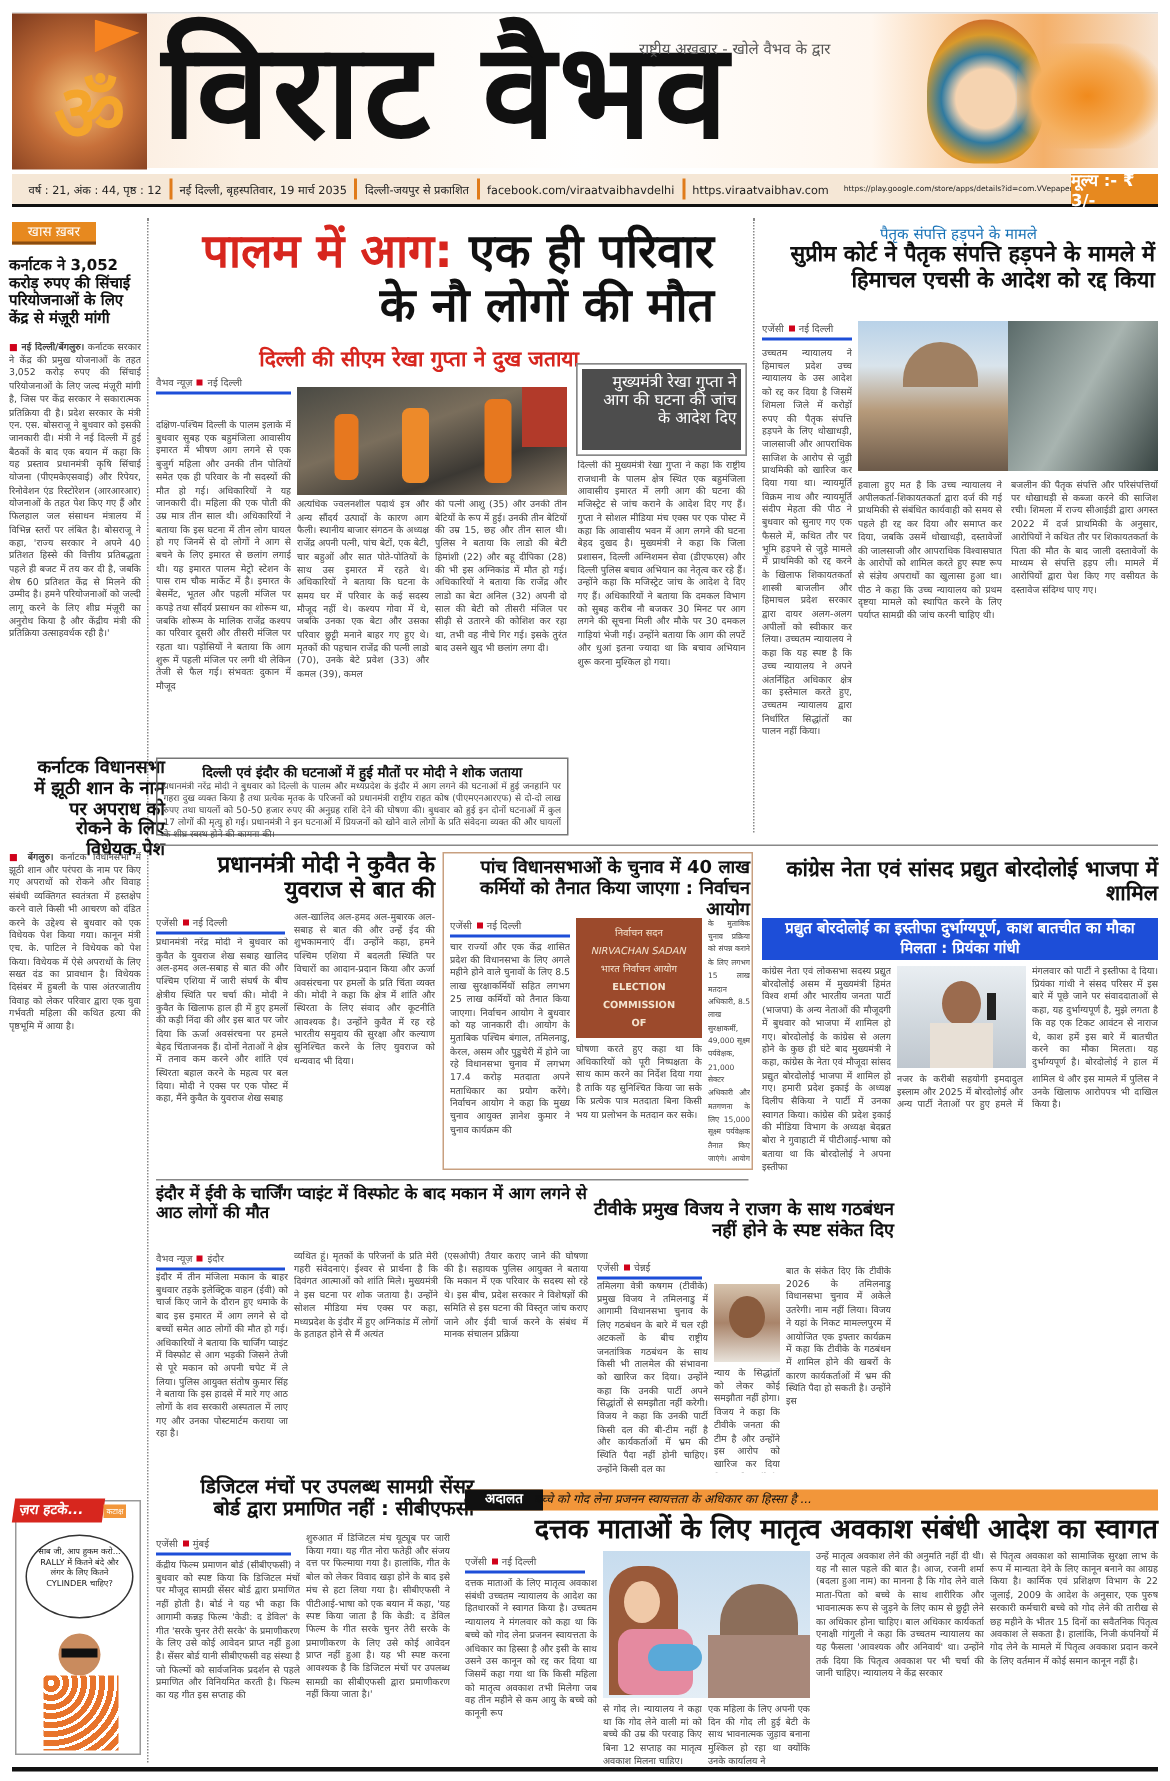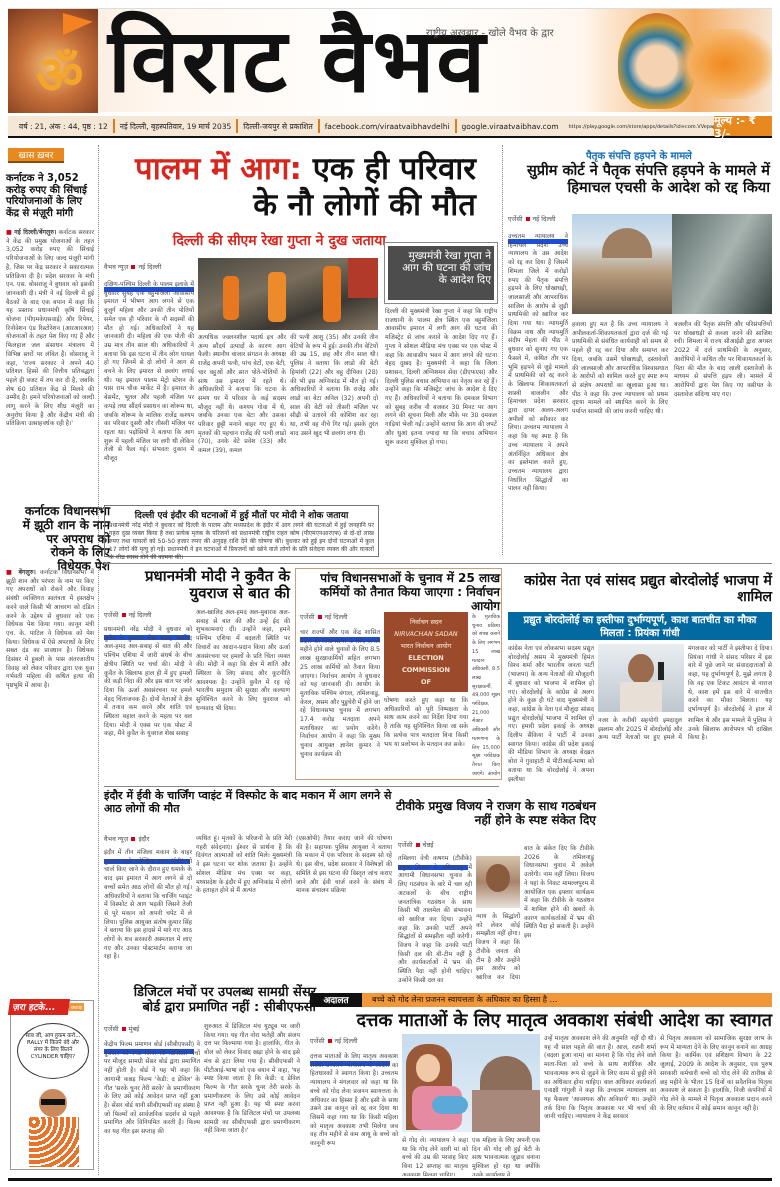--- a/index.html
+++ b/index.html
@@ -13,30 +13,30 @@
 .mast .goddess{position:absolute;left:610px;top:4px;width:78px;height:96px;border-radius:50% 50% 40% 40%;background:radial-gradient(circle at 50% 55%,#f5d3b0 0%,#f5d3b0 30%,#2f7aa0 45%,#d99a2b 65%,#c0392b 100%)}
 .mast .splash{position:absolute;left:670px;top:20px;width:94px;height:70px;background:radial-gradient(ellipse at center,#f08a1c 0%,#f5b060 55%,rgba(255,255,255,0) 80%)}
 .infobar{position:absolute;left:8px;top:116px;width:764px;height:22px;background:#f5e7d6;display:flex;align-items:center;font-size:7.5px;color:#222;padding-left:6px;border-bottom:2px solid #111}
 .infobar span{padding:0 5px;white-space:nowrap}
 .infobar .sep{width:2px;height:14px;background:#e07b1a;padding:0}
 .infobar .small{font-size:5px}
 .price{position:absolute;right:0;top:0;height:20px;width:58px;background:#e7891f;color:#fff;font-weight:bold;font-size:11px;display:flex;align-items:center;justify-content:center}
 .colrule{position:absolute;border-left:1px dotted #888}
 .hrule{position:absolute;height:1px;background:#888}
 .txt{font-size:6.2px;line-height:8.7px;color:#444;text-align:justify;overflow:hidden;position:absolute}
-.by{position:absolute;font-size:6.5px;color:#555;border-bottom:5px solid #1d4ed8;padding-bottom:16px}
+.by{position:absolute;font-size:6.5px;color:#555;border-bottom:2px solid #1d4ed8;padding-bottom:2px}
 .by .dot{display:inline-block;width:4px;height:4px;background:#d0021b;margin:0 3px;vertical-align:middle}
 .h{position:absolute;font-weight:bold;color:#111;text-align:right;line-height:1.15}
 .img{position:absolute;overflow:hidden}
 .khas{position:absolute;left:8px;top:148px;width:56px;height:15px;background:#e7891f;color:#fff;font-size:9px;text-align:center;line-height:15px;border-bottom:2px solid #8a4c10}
 .box{position:absolute;border:1px solid #777}
-.redbar{position:absolute;background:#0369a1;color:#fff;font-size:10px;font-weight:bold;text-align:center;line-height:13px}
+.redbar{position:absolute;background:#1d4ed8;color:#fff;font-size:10px;font-weight:bold;text-align:center;line-height:13px}
 .court{position:absolute;left:310px;top:993px;width:462px;height:14px;background:#f2963a}
 .court .lab{position:absolute;left:0;top:0;width:52px;height:14px;background:#111;color:#fff;font-size:9px;font-weight:bold;text-align:center;line-height:14px}
-.court .sub{position:absolute;left:62px;top:0;font-size:8px;color:#111;line-height:14px}
+.court .sub{position:absolute;left:46px;top:0;font-size:8px;color:#111;font-style:italic;line-height:14px}
 .bottomrule{position:absolute;left:8px;top:1178px;width:764px;height:3px;background:#111}
 </style>
 </head>
 <body>
 
 <div class="mast">
   <div class="deco-l"></div>
   <div class="flag"></div>
   <div class="om">ॐ</div>
   <div class="title">विराट वैभव</div>
@@ -47,21 +47,21 @@
 
 <div class="infobar">
   <span>वर्ष : 21, अंक : 44, पृष्ठ : 12</span>
   <span class="sep"></span>
   <span>नई दिल्ली, बृहस्पतिवार, 19 मार्च 2035</span>
   <span class="sep"></span>
   <span>दिल्ली-जयपुर से प्रकाशित</span>
   <span class="sep"></span>
   <span>facebook.com/viraatvaibhavdelhi</span>
   <span class="sep"></span>
-  <span>google.viraatvaibhav.com</span>
+  <span>https.viraatvaibhav.com</span>
   <span class="small">https://play.google.com/store/apps/details?id=com.VVepaper</span>
   <div class="price">मूल्य :- ₹ 3/-</div>
 </div>
 
 <div class="colrule" style="left:98px;top:145px;height:1030px"></div>
 
 <div class="khas">खास ख़बर</div>
 <div class="h" style="left:6px;top:172px;width:88px;font-size:10px;text-align:left;color:#111">कर्नाटक ने 3,052 करोड़ रुपए की सिंचाई परियोजनाओं के लिए केंद्र से मंज़ूरी मांगी</div>
 <div class="txt" style="left:6px;top:228px;width:88px;height:274px;text-indent:0"><span style="color:#d0021b">■ </span><b>नई दिल्ली/बेंगलुरु।</b> <span>कर्नाटक सरकार ने केंद्र की प्रमुख योजनाओं के तहत 3,052 करोड़ रुपए की सिंचाई परियोजनाओं के लिए जल्द मंज़ूरी मांगी है, जिस पर केंद्र सरकार ने सकारात्मक प्रतिक्रिया दी है। प्रदेश सरकार के मंत्री एन. एस. बोसराजू ने बुधवार को इसकी जानकारी दी। मंत्री ने नई दिल्ली में हुई बैठकों के बाद एक बयान में कहा कि यह प्रस्ताव प्रधानमंत्री कृषि सिंचाई योजना (पीएमकेएसवाई) और रिपेयर, रिनोवेशन एंड रिस्टोरेशन (आरआरआर) योजनाओं के तहत पेश किए गए हैं और फिलहाल जल संसाधन मंत्रालय में विभिन्न स्तरों पर लंबित है। बोसराजू ने कहा, 'राज्य सरकार ने अपने 40 प्रतिशत हिस्से की वित्तीय प्रतिबद्धता पहले ही बजट में तय कर दी है, जबकि शेष 60 प्रतिशत केंद्र से मिलने की उम्मीद है। हमने परियोजनाओं को जल्दी लागू करने के लिए शीघ्र मंज़ूरी का अनुरोध किया है और केंद्रीय मंत्री की प्रतिक्रिया उत्साहवर्धक रही है।'</span></div>
 <div class="h" style="left:22px;top:505px;width:88px;font-size:12px;text-align:right">कर्नाटक विधानसभा में झूठी शान के नाम पर अपराध को रोकने के लिए विधेयक पेश</div>
@@ -71,60 +71,60 @@
   <div style="position:absolute;left:-2px;top:-2px;width:60px;height:16px;background:#d7261e;color:#fff;font-size:9px;font-weight:bold;line-height:16px;padding-left:4px;transform:skewX(-8deg)">ज़रा हटके...</div>
   <div style="position:absolute;left:58px;top:2px;font-size:5px;color:#fff;background:#f2963a;padding:1px 2px">कटाक्ष</div>
   <div style="position:absolute;left:6px;top:22px;width:72px;height:56px;border:1px solid #333;border-radius:50%;font-size:5.5px;line-height:7px;text-align:center;padding:8px 6px;background:#fff">साब जी, आप हुकम करो... RALLY में कितने बंदे और लंगर के लिए कितने CYLINDER चाहिए?</div>
   <div style="position:absolute;left:28px;top:88px;width:28px;height:28px;border-radius:50%;background:#c98b5e"></div>
   <div style="position:absolute;left:30px;top:98px;width:24px;height:6px;background:#111"></div>
   <div style="position:absolute;left:18px;top:116px;width:50px;height:50px;background:repeating-radial-gradient(circle at 5px 5px,#fff 0 2px,#e8732a 2px 6px)"></div>
 </div>
 
 <div class="h" style="left:106px;top:150px;width:370px;font-size:31px;line-height:36px"><span style="color:#d7261e">पालम में आग:</span> <span>एक ही परिवार के नौ लोगों की मौत</span></div>
 <div class="h" style="left:106px;top:232px;width:280px;font-size:14px;color:#d7261e">दिल्ली की सीएम रेखा गुप्ता ने दुख जताया</div>
-<div class="by" style="left:104px;top:262px;width:90px"><span>वैभव न्यूज़</span><span class="dot"></span><span>नई दिल्ली</span></div>
+<div class="by" style="left:104px;top:250px;width:90px"><span>वैभव न्यूज़</span><span class="dot"></span><span>नई दिल्ली</span></div>
 <div class="img" style="left:198px;top:258px;width:180px;height:72px;background:linear-gradient(160deg,#4a4a44 0%,#7a6e5c 40%,#3b3833 70%,#8a7a66 100%)">
   <div style="position:absolute;left:25px;top:18px;width:16px;height:44px;background:#e7781f;border-radius:5px"></div>
   <div style="position:absolute;left:70px;top:14px;width:18px;height:50px;background:#ed8a2a;border-radius:5px"></div>
   <div style="position:absolute;left:125px;top:8px;width:18px;height:56px;background:#e7781f;border-radius:5px"></div>
   <div style="position:absolute;left:150px;top:0;width:30px;height:40px;background:#b23a2a"></div>
 </div>
 <div class="txt" style="left:104px;top:280px;width:90px;height:222px">दक्षिण-पश्चिम दिल्ली के पालम इलाके में बुधवार सुबह एक बहुमंजिला आवासीय इमारत में भीषण आग लगने से एक बुजुर्ग महिला और उनकी तीन पोतियों समेत एक ही परिवार के नौ सदस्यों की मौत हो गई। अधिकारियों ने यह जानकारी दी। महिला की एक पोती की उम्र मात्र तीन साल थी। अधिकारियों ने बताया कि इस घटना में तीन लोग घायल हो गए जिनमें से दो लोगों ने आग से बचने के लिए इमारत से छलांग लगाई थी। यह इमारत पालम मेट्रो स्टेशन के पास राम चौक मार्केट में है। इमारत के बेसमेंट, भूतल और पहली मंजिल पर कपड़े तथा सौंदर्य प्रसाधन का शोरूम था, जबकि शोरूम के मालिक राजेंद्र कश्यप का परिवार दूसरी और तीसरी मंजिल पर रहता था। पड़ोसियों ने बताया कि आग शुरू में पहली मंजिल पर लगी थी लेकिन तेजी से फैल गई। संभवतः दुकान में मौजूद</div>
 <div class="txt" style="left:198px;top:333px;width:88px;height:170px">अत्यधिक ज्वलनशील पदार्थ इत्र और अन्य सौंदर्य उत्पादों के कारण आग फैली। स्थानीय बाजार संगठन के अध्यक्ष राजेंद्र अपनी पत्नी, पांच बेटों, एक बेटी, चार बहुओं और सात पोते-पोतियों के साथ उस इमारत में रहते थे। अधिकारियों ने बताया कि घटना के समय घर में परिवार के कई सदस्य मौजूद नहीं थे। कश्यप गोवा में थे, जबकि उनका एक बेटा और उसका परिवार छुट्टी मनाने बाहर गए हुए थे। मृतकों की पहचान राजेंद्र की पत्नी लाडो (70), उनके बेटे प्रवेश (33) और कमल (39), कमल</div>
 <div class="txt" style="left:290px;top:333px;width:88px;height:170px">की पत्नी आशु (35) और उनकी तीन बेटियों के रूप में हुई। उनकी तीन बेटियों की उम्र 15, छह और तीन साल थी। पुलिस ने बताया कि लाडो की बेटी हिमांशी (22) और बहू दीपिका (28) की भी इस अग्निकांड में मौत हो गई। अधिकारियों ने बताया कि राजेंद्र और लाडो का बेटा अनिल (32) अपनी दो साल की बेटी को तीसरी मंजिल पर सीढ़ी से उतारने की कोशिश कर रहा था, तभी वह नीचे गिर गई। इसके तुरंत बाद उसने खुद भी छलांग लगा दी।</div>
 
 <div class="h" style="left:385px;top:243px;width:112px;height:60px;background:#4d4d4d;color:#fff;font-size:10.5px;font-weight:normal;padding:3px;border:3px solid #fff;outline:1px solid #888">मुख्यमंत्री रेखा गुप्ता ने आग की घटना की जांच के आदेश दिए</div>
 <div class="txt" style="left:385px;top:307px;width:112px;height:195px">दिल्ली की मुख्यमंत्री रेखा गुप्ता ने कहा कि राष्ट्रीय राजधानी के पालम क्षेत्र स्थित एक बहुमंजिला आवासीय इमारत में लगी आग की घटना की मजिस्ट्रेट से जांच कराने के आदेश दिए गए हैं। गुप्ता ने सोशल मीडिया मंच एक्स पर एक पोस्ट में कहा कि आवासीय भवन में आग लगने की घटना बेहद दुखद है। मुख्यमंत्री ने कहा कि जिला प्रशासन, दिल्ली अग्निशमन सेवा (डीएफएस) और दिल्ली पुलिस बचाव अभियान का नेतृत्व कर रहे हैं। उन्होंने कहा कि मजिस्ट्रेट जांच के आदेश दे दिए गए हैं। अधिकारियों ने बताया कि दमकल विभाग को सुबह करीब नौ बजकर 30 मिनट पर आग लगने की सूचना मिली और मौके पर 30 दमकल गाड़ियां भेजी गईं। उन्होंने बताया कि आग की लपटें और धुआं इतना ज्यादा था कि बचाव अभियान शुरू करना मुश्किल हो गया।</div>
 
 <div class="box" style="left:104px;top:505px;width:275px;height:52px;padding:2px 4px">
   <div style="font-size:9px;font-weight:bold;text-align:center;color:#111">दिल्ली एवं इंदौर की घटनाओं में हुई मौतों पर मोदी ने शोक जताया</div>
   <div style="font-size:6px;line-height:8px;color:#444;text-align:justify;height:38px;overflow:hidden">प्रधानमंत्री नरेंद्र मोदी ने बुधवार को दिल्ली के पालम और मध्यप्रदेश के इंदौर में आग लगने की घटनाओं में हुई जनहानि पर गहरा दुख व्यक्त किया है तथा प्रत्येक मृतक के परिजनों को प्रधानमंत्री राष्ट्रीय राहत कोष (पीएमएनआरएफ) से दो-दो लाख रुपए तथा घायलों को 50-50 हजार रुपए की अनुग्रह राशि देने की घोषणा की। बुधवार को हुई इन दोनों घटनाओं में कुल 17 लोगों की मृत्यु हो गई। प्रधानमंत्री ने इन घटनाओं में प्रियजनों को खोने वाले लोगों के प्रति संवेदना व्यक्त की और घायलों के शीघ्र स्वस्थ होने की कामना की।</div>
 </div>
 
 <div class="colrule" style="left:502px;top:145px;height:410px"></div>
-<div style="position:absolute;left:508px;top:148px;width:262px;font-size:10px;color:#1772b7;font-weight:bold;text-align:center">पैतृक संपत्ति हड़पने के मामले</div>
+<div style="position:absolute;left:508px;top:148px;width:262px;font-size:10px;color:#1772b7;font-weight:normal;text-align:center">पैतृक संपत्ति हड़पने के मामले</div>
 <div class="h" style="left:508px;top:162px;width:262px;font-size:14.5px">सुप्रीम कोर्ट ने पैतृक संपत्ति हड़पने के मामले में हिमाचल एचसी के आदेश को रद्द किया</div>
 <div class="by" style="left:508px;top:214px;width:60px"><span>एजेंसी</span><span class="dot"></span><span>नई दिल्ली</span></div>
 <div class="img" style="left:572px;top:214px;width:200px;height:100px;background:linear-gradient(180deg,#b9d2e8 0%,#d9e4ec 30%,#b69a7a 60%,#6c5a4a 100%)">
   <div style="position:absolute;left:30px;top:14px;width:50px;height:30px;border-radius:25px 25px 0 0;background:#a08062"></div>
   <div style="position:absolute;left:100px;top:0;width:100px;height:100px;background:linear-gradient(120deg,#5b6b6a,#a8b4b0,#384442)"></div>
 </div>
 <div class="txt" style="left:508px;top:232px;width:60px;height:320px">उच्चतम न्यायालय ने हिमाचल प्रदेश उच्च न्यायालय के उस आदेश को रद्द कर दिया है जिसमें शिमला जिले में करोड़ों रुपए की पैतृक संपत्ति हड़पने के लिए धोखाधड़ी, जालसाजी और आपराधिक साजिश के आरोप से जुड़ी प्राथमिकी को खारिज कर दिया गया था। न्यायमूर्ति विक्रम नाथ और न्यायमूर्ति संदीप मेहता की पीठ ने बुधवार को सुनाए गए एक फैसले में, कथित तौर पर भूमि हड़पने से जुड़े मामले में प्राथमिकी को रद्द करने के खिलाफ शिकायतकर्ता शास्त्री बाजलीन और हिमाचल प्रदेश सरकार द्वारा दायर अलग-अलग अपीलों को स्वीकार कर लिया। उच्चतम न्यायालय ने कहा कि यह स्पष्ट है कि उच्च न्यायालय ने अपने अंतर्निहित अधिकार क्षेत्र का इस्तेमाल करते हुए, उच्चतम न्यायालय द्वारा निर्धारित सिद्धांतों का पालन नहीं किया।</div>
 <div class="txt" style="left:572px;top:320px;width:96px;height:232px">हवाला हुए मत है कि उच्च न्यायालय ने अपीलकर्ता-शिकायतकर्ता द्वारा दर्ज की गई प्राथमिकी से संबंधित कार्यवाही को समय से पहले ही रद्द कर दिया और समाप्त कर दिया, जबकि उसमें धोखाधड़ी, दस्तावेजों की जालसाजी और आपराधिक विश्वासघात के आरोपों को शामिल करते हुए स्पष्ट रूप से संज्ञेय अपराधों का खुलासा हुआ था। पीठ ने कहा कि उच्च न्यायालय को प्रथम दृष्टया मामले को स्थापित करने के लिए पर्याप्त सामग्री की जांच करनी चाहिए थी।</div>
 <div class="txt" style="left:674px;top:320px;width:98px;height:232px">बजलीन की पैतृक संपत्ति और परिसंपत्तियों पर धोखाधड़ी से कब्जा करने की साजिश रची। शिमला में राज्य सीआईडी द्वारा अगस्त 2022 में दर्ज प्राथमिकी के अनुसार, आरोपियों ने कथित तौर पर शिकायतकर्ता के पिता की मौत के बाद जाली दस्तावेजों के माध्यम से संपत्ति हड़प ली। मामले में आरोपियों द्वारा पेश किए गए वसीयत के दस्तावेज संदिग्ध पाए गए।</div>
 
 <div class="hrule" style="left:104px;top:563px;width:668px"></div>
 
 <div class="h" style="left:104px;top:568px;width:186px;font-size:15px">प्रधानमंत्री मोदी ने कुवैत के युवराज से बात की</div>
 <div class="by" style="left:104px;top:610px;width:86px"><span>एजेंसी</span><span class="dot"></span><span>नई दिल्ली</span></div>
 <div class="txt" style="left:104px;top:625px;width:88px;height:166px">प्रधानमंत्री नरेंद्र मोदी ने बुधवार को कुवैत के युवराज शेख सबाह खालिद अल-हमद अल-सबाह से बात की और पश्चिम एशिया में जारी संघर्ष के बीच क्षेत्रीय स्थिति पर चर्चा की। मोदी ने कुवैत के खिलाफ हाल ही में हुए हमलों की कड़ी निंदा की और इस बात पर जोर दिया कि ऊर्जा अवसंरचना पर हमले बेहद चिंताजनक हैं। दोनों नेताओं ने क्षेत्र में तनाव कम करने और शांति एवं स्थिरता बहाल करने के महत्व पर बल दिया। मोदी ने एक्स पर एक पोस्ट में कहा, मैंने कुवैत के युवराज शेख सबाह</div>
 <div class="txt" style="left:196px;top:608px;width:94px;height:183px">अल-खालिद अल-हमद अल-मुबारक अल-सबाह से बात की और उन्हें ईद की शुभकामनाएं दीं। उन्होंने कहा, हमने पश्चिम एशिया में बदलती स्थिति पर विचारों का आदान-प्रदान किया और ऊर्जा अवसंरचना पर हमलों के प्रति चिंता व्यक्त की। मोदी ने कहा कि क्षेत्र में शांति और स्थिरता के लिए संवाद और कूटनीति आवश्यक है। उन्होंने कुवैत में रह रहे भारतीय समुदाय की सुरक्षा और कल्याण सुनिश्चित करने के लिए युवराज को धन्यवाद भी दिया।</div>
 
 <div class="box" style="left:295px;top:568px;width:207px;height:212px;border-color:#c8a080"></div>
-<div class="h" style="left:298px;top:572px;width:202px;font-size:12px">पांच विधानसभाओं के चुनाव में 25 लाख कर्मियों को तैनात किया जाएगा : निर्वाचन आयोग</div>
+<div class="h" style="left:298px;top:572px;width:202px;font-size:12px">पांच विधानसभाओं के चुनाव में 40 लाख कर्मियों को तैनात किया जाएगा : निर्वाचन आयोग</div>
 <div class="by" style="left:300px;top:612px;width:80px"><span>एजेंसी</span><span class="dot"></span><span>नई दिल्ली</span></div>
 <div class="img" style="left:384px;top:612px;width:84px;height:80px;background:#9c4a2c;color:#f4e4cf;text-align:center;font-size:6.5px;line-height:12px;padding-top:4px">
   <div>निर्वाचन सदन</div>
   <div style="font-style:italic">NIRVACHAN SADAN</div>
   <div>भारत निर्वाचन आयोग</div>
   <div style="font-weight:bold">ELECTION COMMISSION</div>
   <div style="font-weight:bold">OF</div>
 </div>
 <div class="txt" style="left:300px;top:628px;width:80px;height:148px">चार राज्यों और एक केंद्र शासित प्रदेश की विधानसभा के लिए अगले महीने होने वाले चुनावों के लिए 8.5 लाख सुरक्षाकर्मियों सहित लगभग 25 लाख कर्मियों को तैनात किया जाएगा। निर्वाचन आयोग ने बुधवार को यह जानकारी दी। आयोग के मुताबिक पश्चिम बंगाल, तमिलनाडु, केरल, असम और पुडुचेरी में होने जा रहे विधानसभा चुनाव में लगभग 17.4 करोड़ मतदाता अपने मताधिकार का प्रयोग करेंगे। निर्वाचन आयोग ने कहा कि मुख्य चुनाव आयुक्त ज्ञानेश कुमार ने चुनाव कार्यक्रम की</div>
 <div class="txt" style="left:384px;top:696px;width:84px;height:80px">घोषणा करते हुए कहा था कि अधिकारियों को पूरी निष्पक्षता के साथ काम करने का निर्देश दिया गया है ताकि यह सुनिश्चित किया जा सके कि प्रत्येक पात्र मतदाता बिना किसी भय या प्रलोभन के मतदान कर सके।</div>

